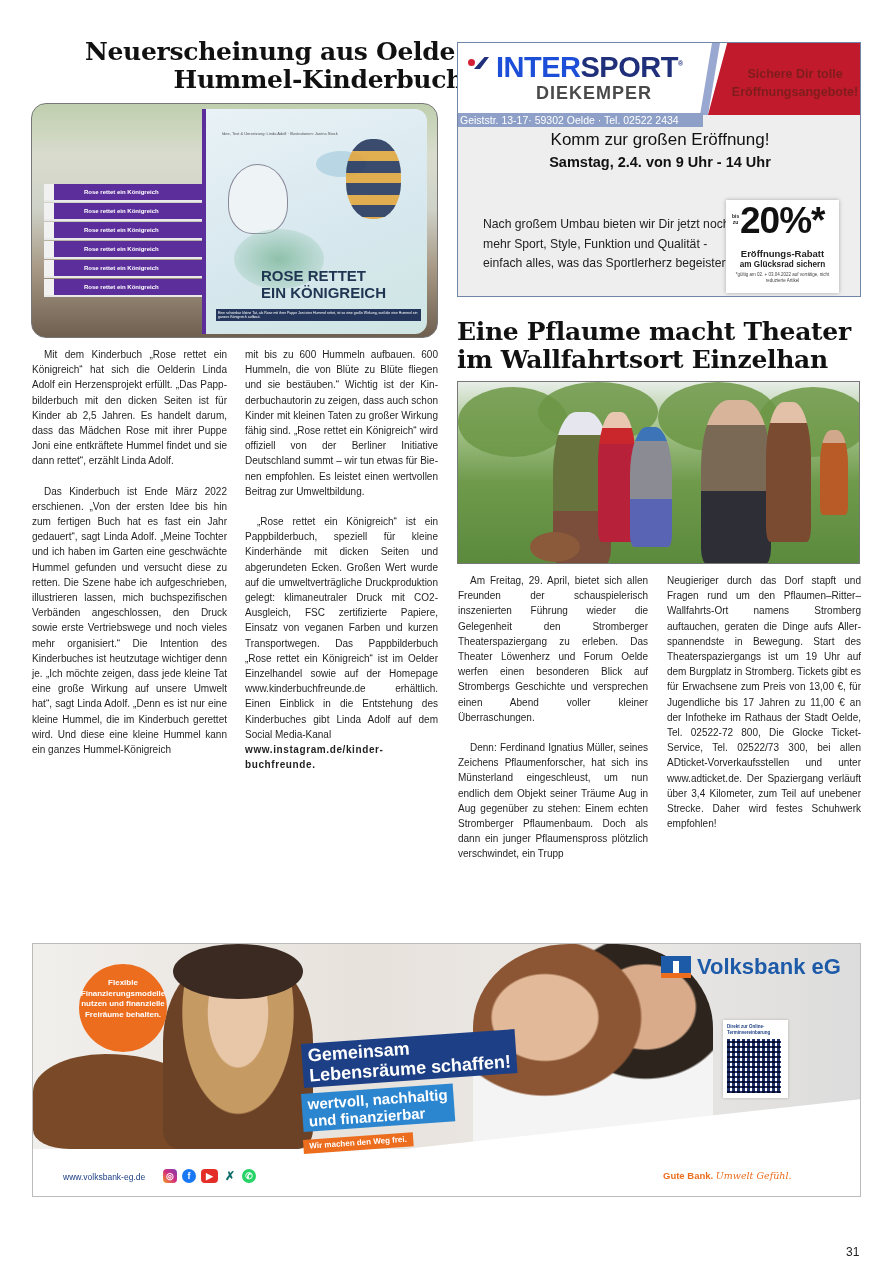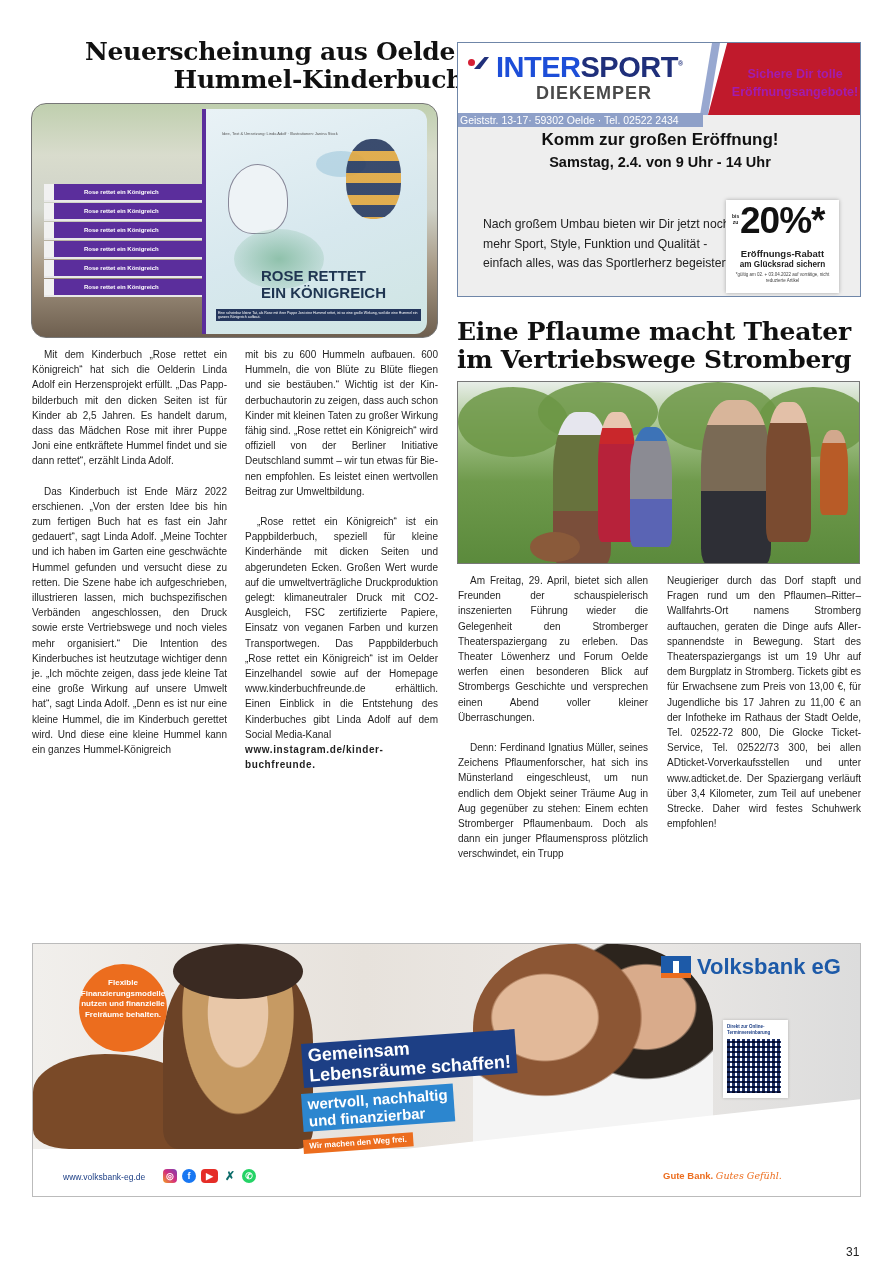--- a/index.html
+++ b/index.html
@@ -51,23 +51,23 @@
     .is-top { position: absolute; left: 0; top: 0; width: 404px; height: 70px; background: #ffffff; }
     .is-red { position: absolute; left: 250px; top: 0; width: 160px; height: 72px; background: #c01a2c; clip-path: polygon(12% 0, 100% 0, 100% 100%, 0 100%); }
     .is-blue-slash { position: absolute; left: 242px; top: 0; width: 20px; height: 72px; background: #98a8d0; clip-path: polygon(60% 0, 100% 0, 40% 100%, 0 100%); }
     .is-logo { position: absolute; left: 12px; top: 8px; font-size: 29px; font-weight: bold; letter-spacing: -0.5px; }
     .is-logo .inter { color: #1d4ed8; }
     .is-logo .sport { color: #1f2f7a; }
     .is-logo-mark { position: absolute; left: 10px; top: 14px; width: 22px; height: 14px; }
     .is-logo-mark .dot { position: absolute; left: 0; top: 2px; width: 7px; height: 7px; border-radius: 50%; background: #d51f35; }
     .is-logo-mark .swoosh { position: absolute; left: 6px; top: 0; width: 15px; height: 12px; background: #1f2f7a; clip-path: polygon(70% 0, 100% 0, 40% 100%, 0 100%); }
     .is-brand-sub { position: absolute; left: 78px; top: 40px; font-size: 18px; font-weight: bold; color: #4a4a4a; letter-spacing: 1px; }
-    .is-red-text { position: absolute; left: 270px; top: 22px; width: 134px; text-align: center; color: #a21caf; font-weight: bold; font-size: 12.5px; line-height: 18px; }
+    .is-red-text { position: absolute; left: 270px; top: 22px; width: 134px; text-align: center; color: #7f1d1d; font-weight: bold; font-size: 12.5px; line-height: 18px; }
     .is-addr-bar { position: absolute; left: 0; top: 70px; width: 245px; height: 14px; background: #8ea0c8; color: #fff; font-size: 10.5px; line-height: 14px; padding-left: 2px; white-space: nowrap; }
-    .is-head { position: absolute; left: 0; top: 87px; width: 404px; text-align: center; font-size: 17px; font-weight: bold; color: #111; }
+    .is-head { position: absolute; left: 0; top: 87px; width: 404px; text-align: center; font-size: 17px; font-weight: normal; color: #111; }
     .is-date { position: absolute; left: 0; width: 404px; text-align: center; font-size: 14.5px; font-weight: bold; color: #111; }
     #is-d1 { top: 111px; } #is-d2 { top: 134px; }
     .is-body { position: absolute; left: 25px; top: 172px; width: 250px; font-size: 12.2px; line-height: 19.5px; color: #222; }
     .is-badge { position: absolute; left: 268px; top: 157px; width: 113px; height: 93px; background: #ffffff; box-shadow: 0 0 4px rgba(0,0,0,.3); text-align: center; }
     .is-badge-bis { position: absolute; left: 6px; top: 13px; font-size: 5px; font-weight: bold; line-height: 6px; }
     .is-badge-pct { position: absolute; left: 14px; top: 0; font-size: 37px; font-weight: bold; color: #111; letter-spacing: -1px; }
     .is-badge-l1 { position: absolute; left: 0; top: 48px; width: 113px; font-size: 9.5px; font-weight: bold; color: #222; }
     .is-badge-l2 { position: absolute; left: 0; top: 60px; width: 113px; font-size: 8.2px; font-weight: bold; color: #222; }
     .is-badge-l3 { position: absolute; left: 4px; top: 72px; width: 105px; font-size: 4.5px; color: #444; line-height: 6px; }
 
@@ -182,21 +182,21 @@
     </div>
     <div class="is-badge-pct">20%*</div>
     <div class="is-badge-l1">Eröffnungs-Rabatt</div>
     <div class="is-badge-l2">am Glücksrad sichern</div>
     <div class="is-badge-l3">*gültig am 02. + 03.04.2022 auf vorrätige, nicht reduzierte Artikel</div>
   </div>
 </div>
 
 <h1 id="h2" class="headline">
   <span>Eine Pflaume macht Theater</span><br>
-  <span>im Vertriebswege Stromberg</span>
+  <span>im Wallfahrtsort Einzelhan</span>
 </h1>
 
 <div id="theater-photo" class="photo" title="Costumed actors of the theatre walk standing in a plum orchard">
   <div class="tree" style="left:0;top:5px;width:110px;height:70px;"></div>
   <div class="tree" style="left:80px;top:0;width:120px;height:60px;"></div>
   <div class="tree" style="left:200px;top:0;width:120px;height:70px;"></div>
   <div class="tree" style="left:300px;top:5px;width:110px;height:70px;"></div>
   <div class="person" style="left:95px;top:30px;width:58px;height:152px;background:linear-gradient(180deg,#e6e6ee 0 15%,#67723d 15% 65%,#7a4e3a 65%);"></div>
   <div class="person" style="left:140px;top:30px;width:38px;height:130px;background:linear-gradient(180deg,#e8c6b0 0 12%,#c9272b 12% 25%,#b7223a 25%);"></div>
   <div class="person" style="left:172px;top:45px;width:42px;height:120px;background:linear-gradient(180deg,#3d73b7 0 12%,#8b8b93 12% 60%,#5a64b4 60%);"></div>
@@ -248,17 +248,17 @@
   <div class="vb-url">www.volksbank-eg.de</div>
   <div class="vb-social">
     <div class="vb-ico vb-ig">◎</div>
     <div class="vb-ico vb-fb">f</div>
     <div class="vb-ico vb-yt">▶</div>
     <div class="vb-ico vb-xing">✗</div>
     <div class="vb-ico vb-wa">✆</div>
   </div>
   <div class="vb-slogan">
     <span>Gute Bank.</span>
-    <i>Gutes Gefühl.</i>
+    <i>Umwelt Gefühl.</i>
   </div>
 </div>
 
 <div class="page-number">31</div>
 
 </body></html>

